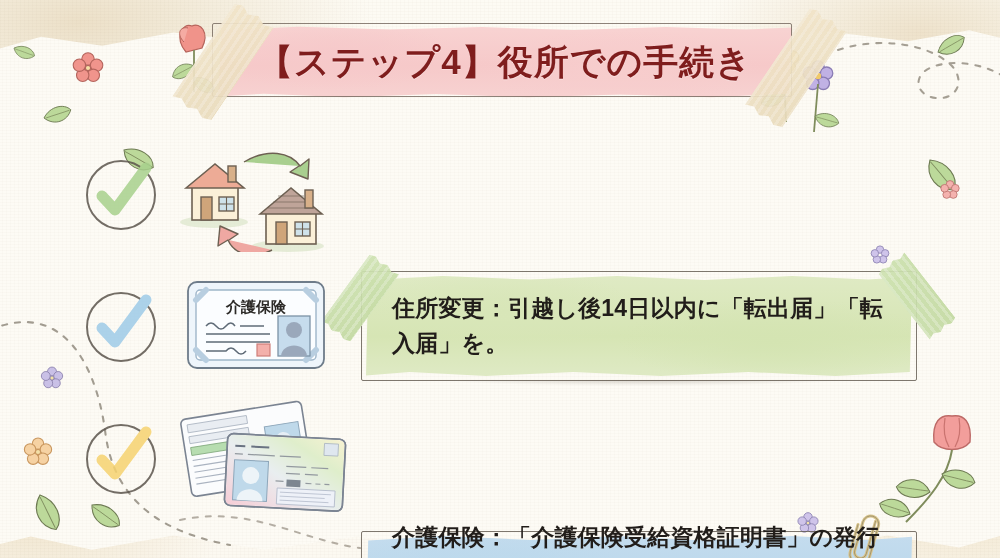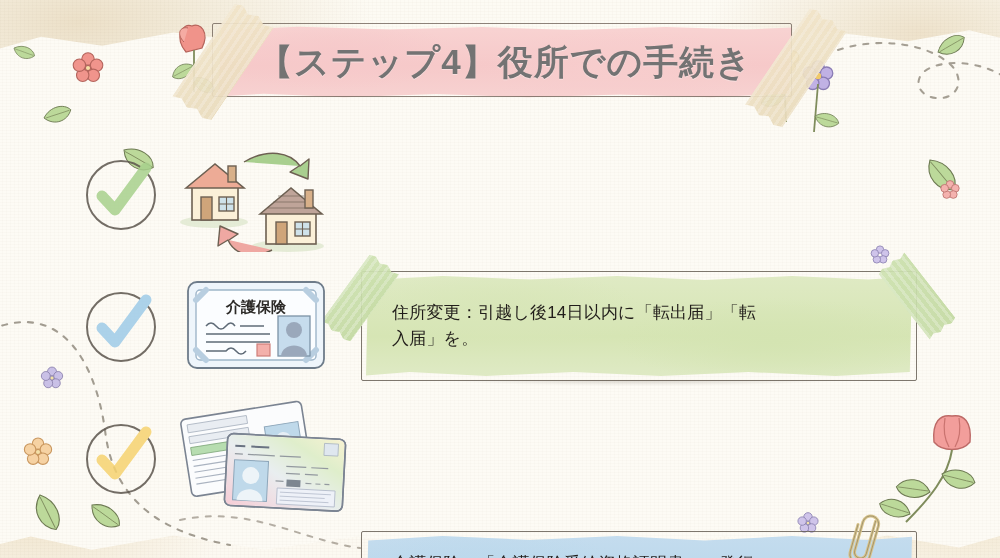--- a/index.html
+++ b/index.html
@@ -44,21 +44,21 @@
     background:
       radial-gradient(ellipse 180px 50px at 20% 40%, #f6c9ca 0%, rgba(246,201,202,0) 70%),
       radial-gradient(ellipse 200px 55px at 70% 60%, #f7cdcd 0%, rgba(247,205,205,0) 72%),
       linear-gradient(180deg,#f8d3d2 0%,#f6c9c9 55%,#f7d2d1 100%);
     clip-path:polygon(0.6% 6%,14% 1%,30% 5%,46% 1.5%,62% 5.5%,78% 1.5%,92% 5%,100% 2%,99.5% 94%,86% 99%,70% 95%,54% 99%,38% 94.5%,22% 99%,8% 94%,0% 98%);
   }
   .banner-frame{position:absolute;left:-6px;top:-3px;width:578px;height:72px;
     border:1.6px solid #6e6257;border-radius:2px;opacity:.78;
   }
   .banner-title{position:absolute;inset:0;display:flex;align-items:center;justify-content:center;
-    font-size:35px;font-weight:700;color:#737373;letter-spacing:1px;white-space:nowrap;
+    font-size:35px;font-weight:700;color:#7f1d1d;letter-spacing:1px;white-space:nowrap;
     text-shadow:0 1px 0 rgba(255,255,255,.35);
   }
   
   .tape{position:absolute;opacity:.93;}
   .tape-d{
     background:
       repeating-linear-gradient(90deg, rgba(255,255,255,.22) 0 3px, rgba(0,0,0,0) 3px 7px),
       linear-gradient(120deg,#f1e4c9,#e9dbbc);
   }
   .tape-tl-banner{left:-18px;top:-22px;width:46px;height:116px;transform:rotate(34deg);
@@ -76,21 +76,21 @@
   .check svg{position:absolute;left:-6px;top:-10px;width:82px;height:82px;overflow:visible;}
 
   .illus{position:absolute;left:168px;width:180px;height:110px;}
 
   
   .note{position:absolute;left:366px;width:546px;}
   .note-wash{position:absolute;inset:0;}
   .note-frame{position:absolute;left:-5px;top:-4px;right:-5px;bottom:-4px;
     border:1.6px solid #5e564c;border-radius:2px;opacity:.8;}
   .note-text{position:absolute;left:26px;right:22px;top:50%;transform:translateY(-50%);
-    font-size:17px;line-height:1.52;color:#211d1a;font-weight:400;letter-spacing:.2px;}
+    font-size:23px;line-height:1.52;color:#211d1a;font-weight:700;letter-spacing:.2px;}
   .note-shadow{position:absolute;left:10px;right:6px;bottom:-11px;height:8px;
     background:radial-gradient(ellipse 50% 100% at 50% 0%, rgba(90,80,65,.22), rgba(0,0,0,0) 75%);}
 
   .note1{top:143px;height:102px;}
   .note1 .note-wash{
     background:
       radial-gradient(ellipse 200px 60px at 25% 35%, #d8e6b8 0%, rgba(216,230,184,0) 70%),
       radial-gradient(ellipse 220px 60px at 75% 65%, #d4e4b2 0%, rgba(212,228,178,0) 72%),
       linear-gradient(180deg,#dfeac4 0%,#d6e5b4 60%,#dfeac5 100%);
     clip-path:polygon(0.4% 5%,14% 1%,30% 4.5%,46% 1%,62% 5%,78% 1%,92% 4.5%,100% 1.5%,99.6% 95%,86% 99%,70% 95%,54% 99%,38% 95%,22% 99%,8% 95%,0% 98.5%);}

